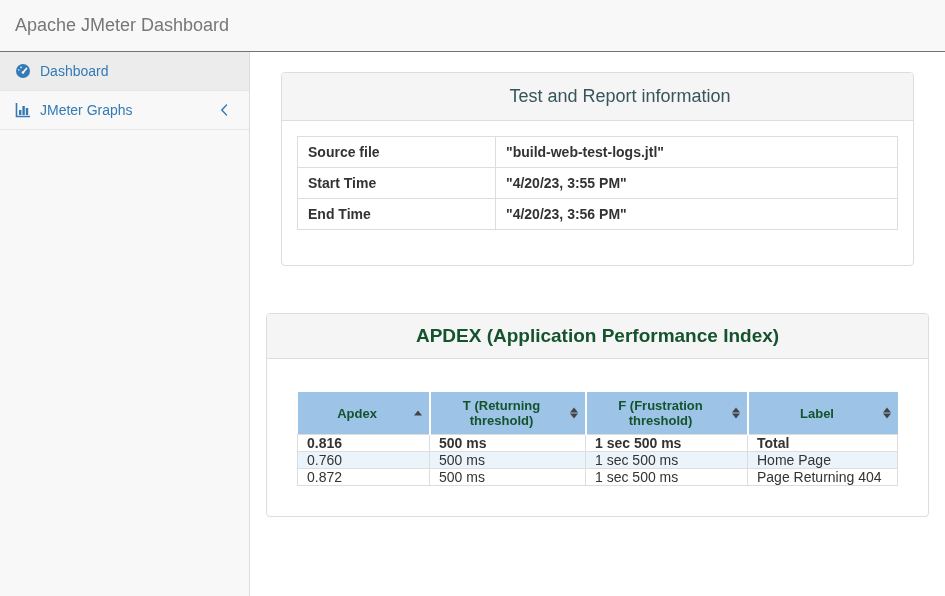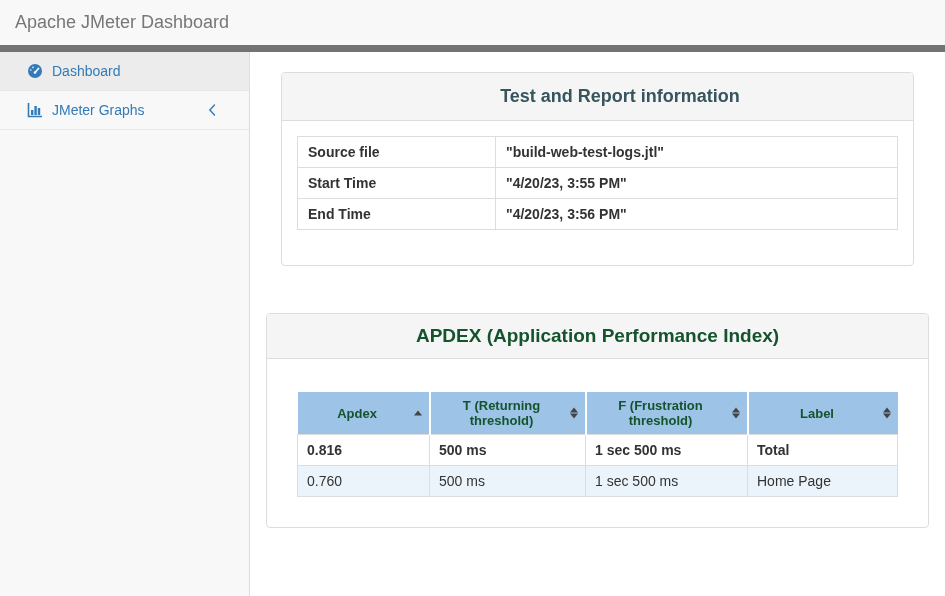--- a/index.html
+++ b/index.html
@@ -8,21 +8,21 @@
     overflow: hidden;
     font-family: "Liberation Sans", sans-serif;
     background: #fff;
     color: #333;
   }
 
   
   .navbar {
     height: 52px;
     background: #f8f8f8;
-    border-bottom: 7px solid #737373;
+    border-bottom: 1px solid #737373;
     display: flex;
     align-items: center;
     padding: 0 15px;
   }
   .navbar .brand {
     font-size: 18px;
     color: #777;
   }
 
   
@@ -30,21 +30,21 @@
 
   .sidebar {
     width: 250px;
     background: #f8f8f8;
     border-right: 1px solid #ddd;
     flex-shrink: 0;
   }
   .nav-item {
     display: flex;
     align-items: center;
-    padding: 11px 27px;
+    padding: 11px 15px;
     border-bottom: 1px solid #e7e7e7;
     color: #337ab7;
     font-size: 14px;
     cursor: pointer;
   }
   .nav-item.active { background: #ececec; }
   .nav-item .nav-icon {
     width: 16px; height: 16px;
     margin-right: 9px;
     display: inline-flex;
@@ -76,21 +76,21 @@
   .panel-heading {
     background: #f5f5f5;
     border-bottom: 1px solid #ddd;
     border-radius: 3px 3px 0 0;
     text-align: center;
   }
   .panel-info-box { margin: 0 31px; }
   .panel-info-box .panel-heading { padding: 13px 10px; }
   .panel-info-box .panel-title {
     font-size: 18px;
-    font-weight: bold;
+    font-weight: normal;
     color: #36555d;
     margin-left: 45px;
   }
   .panel-info-box .panel-body { padding: 15px 15px 15px; }
 
   
   .desc-table {
     width: 100%;
     border-collapse: collapse;
     margin-bottom: 20px;
@@ -126,21 +126,21 @@
     font-weight: bold;
     text-align: center;
     padding: 6px 20px 6px 8px;
     position: relative;
     border-left: 2px solid #fff;
     cursor: pointer;
   }
   .data-table th:first-child { border-left: none; }
   .data-table td {
     border: 1px solid #ddd;
-    padding: 7px 9px;
+    padding: 0 9px;
     text-align: left;
     background: #fff;
     margin-top: 20px;
   }
   .data-table tr.total td { font-weight: bold; }
   .data-table tr.stripe td { background: #ecf4fb; }
   .data-table col.c1 { width: 22%; }
   .data-table col.c2 { width: 26%; }
   .data-table col.c3 { width: 27%; }
   .data-table col.c4 { width: 25%; }
@@ -287,19 +287,25 @@
               <td>500 ms</td>
               <td>1 sec 500 ms</td>
               <td>Total</td>
             </tr>
             <tr class="stripe">
               <td>0.760</td>
               <td>500 ms</td>
               <td>1 sec 500 ms</td>
               <td>Home Page</td>
             </tr>
+            <tr>
+              <td>0.872</td>
+              <td>500 ms</td>
+              <td>1 sec 500 ms</td>
+              <td>Page Returning 404</td>
+            </tr>
           </tbody>
         </table>
       </div>
     </section>
 
   </main>
 </div>
 
 </body></html>

